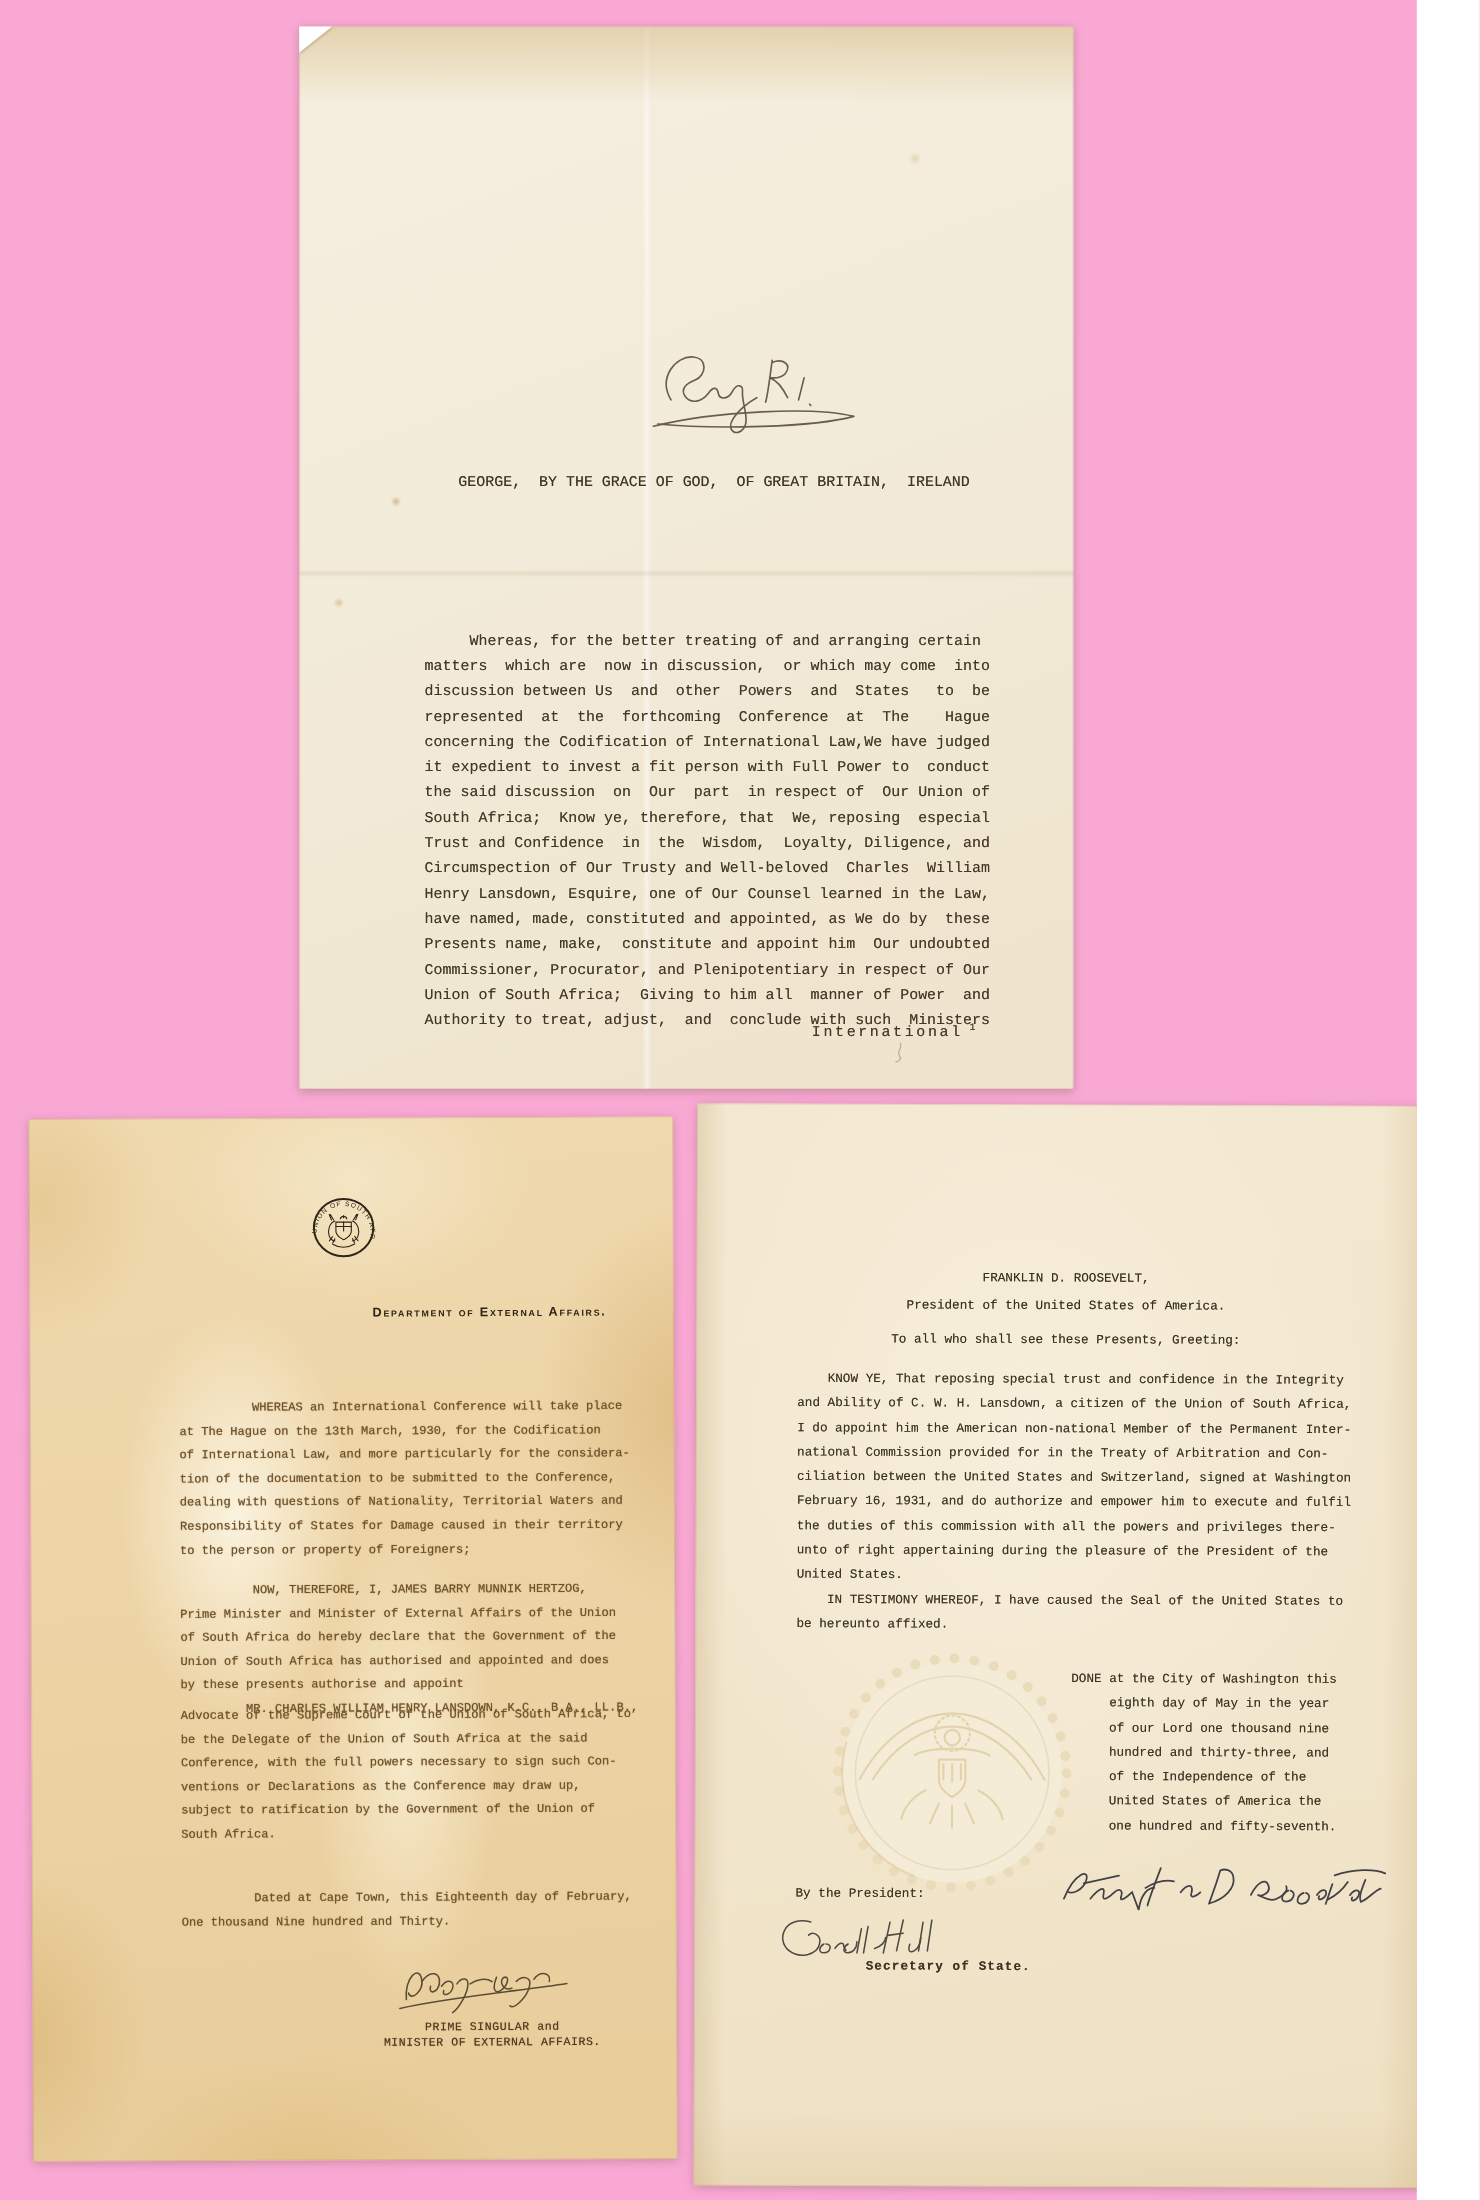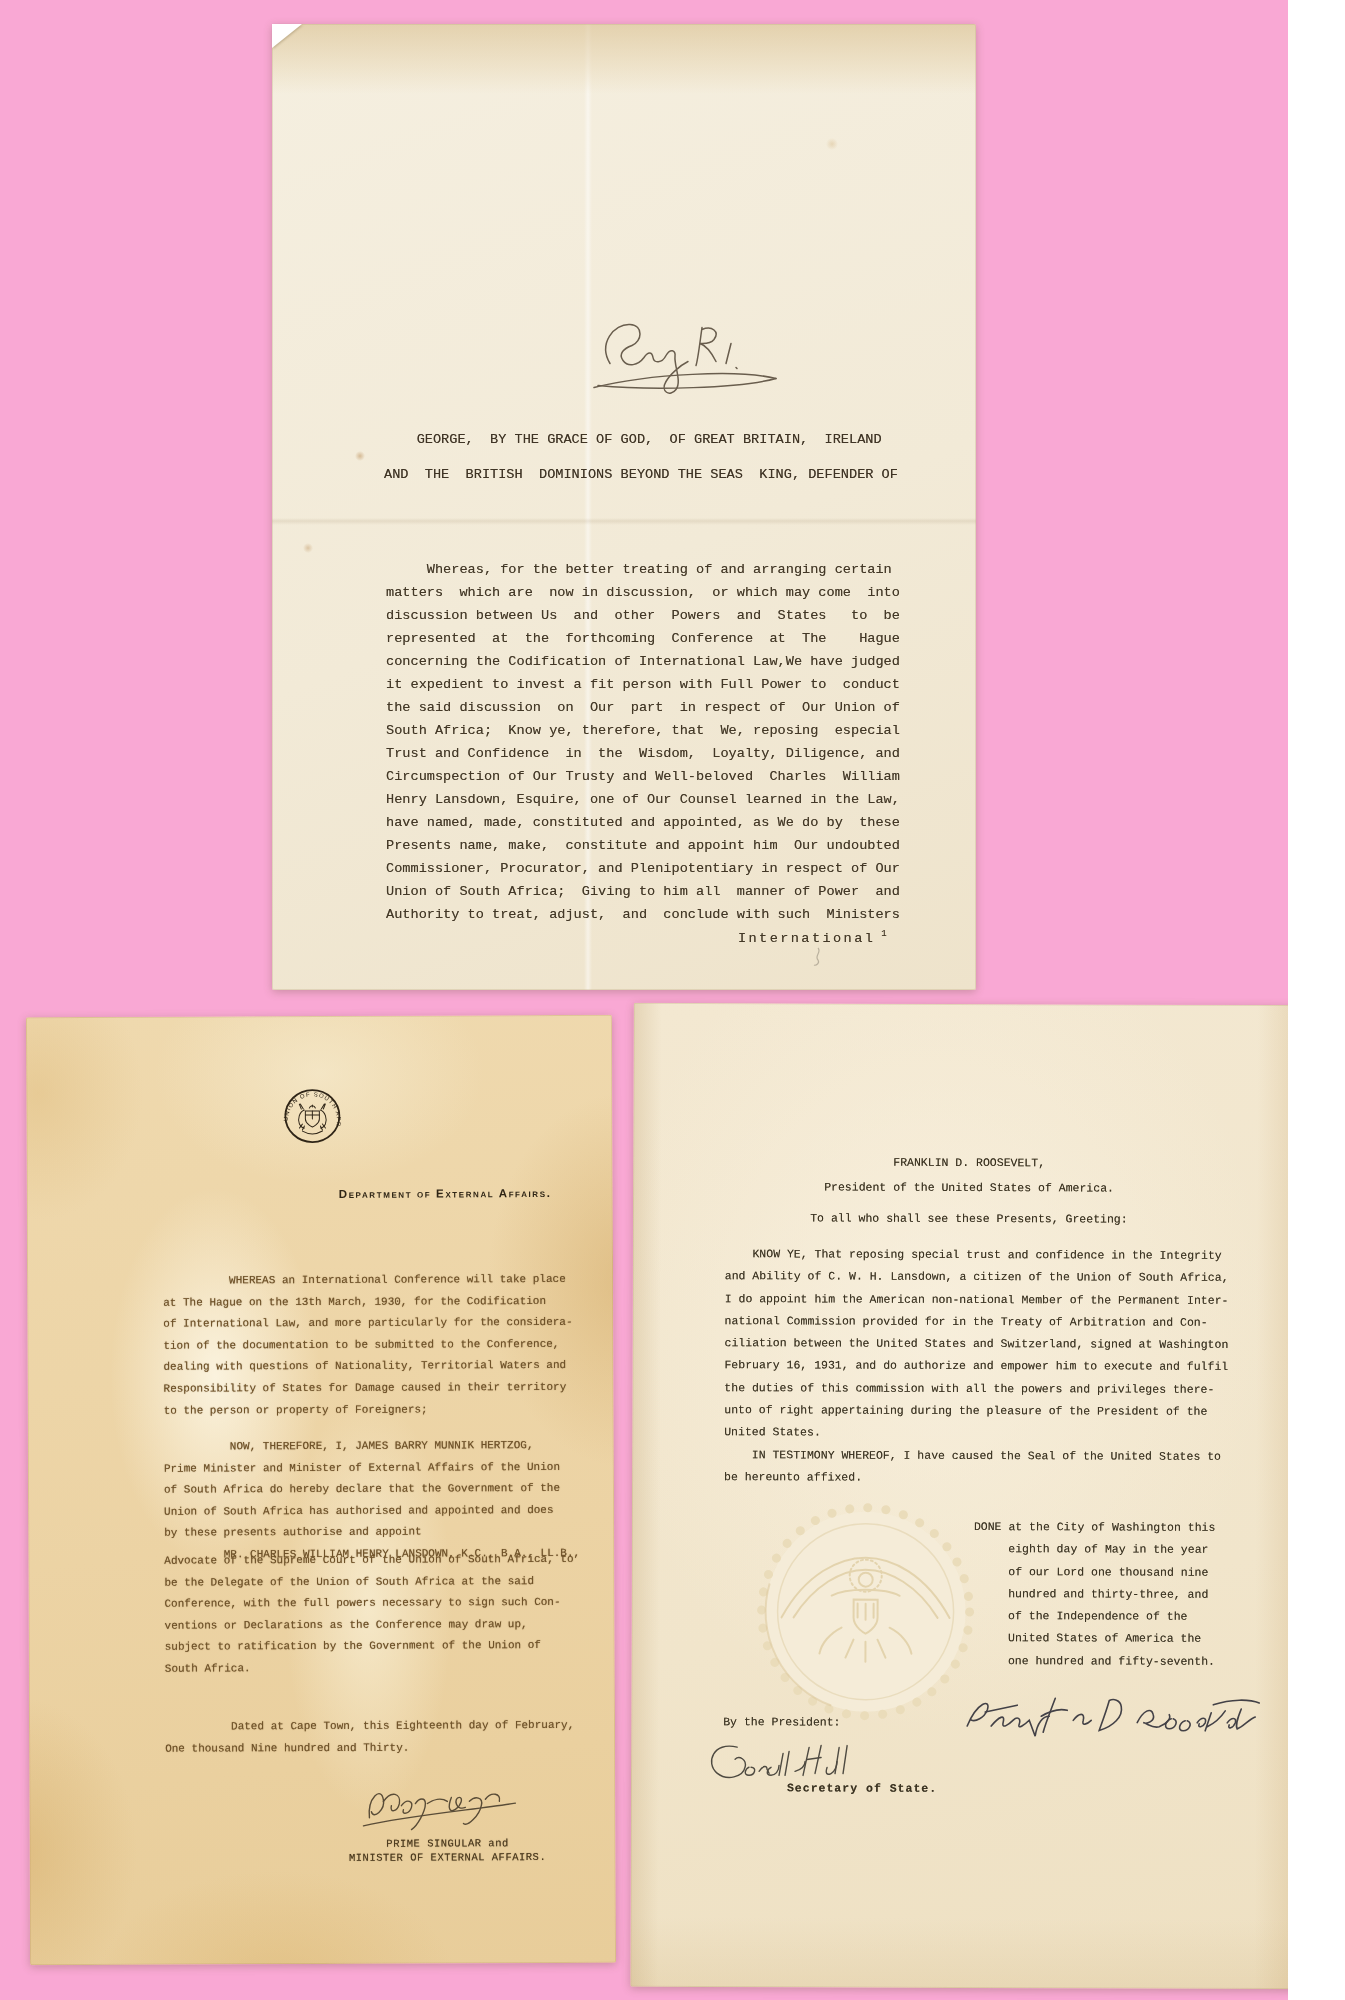--- a/index.html
+++ b/index.html
@@ -18,21 +18,21 @@
       linear-gradient(180deg, rgba(214,186,134,.55) 0px, rgba(228,208,168,.38) 42px, rgba(244,238,222,0) 70px),
       linear-gradient(180deg, transparent 494px, rgba(130,100,60,.12) 497px, transparent 501px),
       linear-gradient(90deg, transparent 312px, rgba(255,255,255,.5) 316px, transparent 320px),
       linear-gradient(160deg, #f5efe0 0%, #f2ead7 55%, #eee3cb 100%);
     box-shadow:0 2px 9px rgba(95,80,50,.30), inset 0 0 0 1px rgba(190,170,130,.30);}
   #doc-royal .corner-fold{position:absolute;left:0;top:0;width:0;height:0;
     border-top:24px solid #ffffff;border-right:30px solid transparent;
     filter:drop-shadow(1px 1px 1px rgba(120,100,60,.35));}
   #doc-royal .head{position:absolute;left:112px;top:398px;font-size:13.6px;line-height:35.4px;
     color:#3f3425;text-shadow:0 0 .5px rgba(63,52,37,.65);}
-  #doc-royal .body{position:absolute;left:114px;top:534px;font-size:13.6px;line-height:23px;
+  #doc-royal .body{position:absolute;left:114px;top:548px;font-size:13.6px;line-height:23px;
     color:#433827;text-shadow:0 0 .5px rgba(67,56,39,.6);}
   #doc-royal .closing{position:absolute;left:466px;top:905px;font-size:13.6px;letter-spacing:2.4px;
     color:#433827;text-shadow:0 0 .5px rgba(67,56,39,.6);white-space:pre;}
   #doc-royal .closing sup{font-size:9px;letter-spacing:0;margin-left:6px;}
   .sigsvg{position:absolute;overflow:visible;}
   #sig-george{left:318px;top:268px;width:190px;height:118px;}
   #doc-royal .pencil{position:absolute;left:536px;top:922px;width:18px;height:22px;opacity:.45;}
 
   
   #doc-sa{left:28px;top:1016px;width:586px;height:948px;transform:rotate(-.25deg);
@@ -104,21 +104,21 @@
       <g fill="none" stroke="#564a3a" stroke-width="1.5" stroke-linecap="round" opacity=".88">
         <path d="M20,70 C8,50 24,30 40,31 C54,32 52,48 42,52 C34,55 28,60 33,67 C38,74 48,72 54,64 C58,58 62,58 63,64 C64,70 72,70 76,62 C80,55 86,56 85,63 C84,72 92,88 86,96 C80,104 70,98 76,88 C80,81 90,72 98,68"></path>
         <path d="M112,34 C110,48 108,66 106,72 M112,36 C122,32 130,38 124,46 C120,51 113,50 110,50 C116,52 122,60 126,68"></path>
         <path d="M141,50 C139,58 137,66 136,70"></path>
         <path d="M146,74 l1,1"></path>
         <path d="M4,94 C60,80 150,76 186,85"></path>
         <path d="M186,85 C150,95 60,97 8,92"></path>
       </g>
     </svg>
 
-    <div class="head mono"><div class="ln">    GEORGE,  BY THE GRACE OF GOD,  OF GREAT BRITAIN,  IRELAND</div><div class="ln">AND  THE  BRITISH  DOMINIONS BEYOND THE SEAS  KING, DEFENDER OF</div></div>
+    <div class="head mono"><div class="ln">    GEORGE,  BY THE GRACE OF GOD,  OF GREAT BRITAIN,  IRELAND</div></div>
 
     <div class="body mono"><div class="ln">     Whereas, for the better treating of and arranging certain</div><div class="ln">matters  which are  now in discussion,  or which may come  into</div><div class="ln">discussion between Us  and  other  Powers  and  States   to  be</div><div class="ln">represented  at  the  forthcoming  Conference  at  The    Hague</div><div class="ln">concerning the Codification of International Law,We have judged</div><div class="ln">it expedient to invest a fit person with Full Power to  conduct</div><div class="ln">the said discussion  on  Our  part  in respect of  Our Union of</div><div class="ln">South Africa;  Know ye, therefore, that  We, reposing  especial</div><div class="ln">Trust and Confidence  in  the  Wisdom,  Loyalty, Diligence, and</div><div class="ln">Circumspection of Our Trusty and Well-beloved  Charles  William</div><div class="ln">Henry Lansdown, Esquire, one of Our Counsel learned in the Law,</div><div class="ln">have named, made, constituted and appointed, as We do by  these</div><div class="ln">Presents name, make,  constitute and appoint him  Our undoubted</div><div class="ln">Commissioner, Procurator, and Plenipotentiary in respect of Our</div><div class="ln">Union of South Africa;  Giving to him all  manner of Power  and</div><div class="ln">Authority to treat, adjust,  and  conclude with such  Ministers</div></div>
 
     <div class="closing"><span>International</span><sup>1</sup></div>
 
     <svg class="pencil" viewBox="0 0 18 22">
       <path d="M10,2 C14,6 6,10 10,14 C12,17 8,20 6,19" fill="none" stroke="#7a7264" stroke-width="1.2"></path>
     </svg>
   </section>
 

